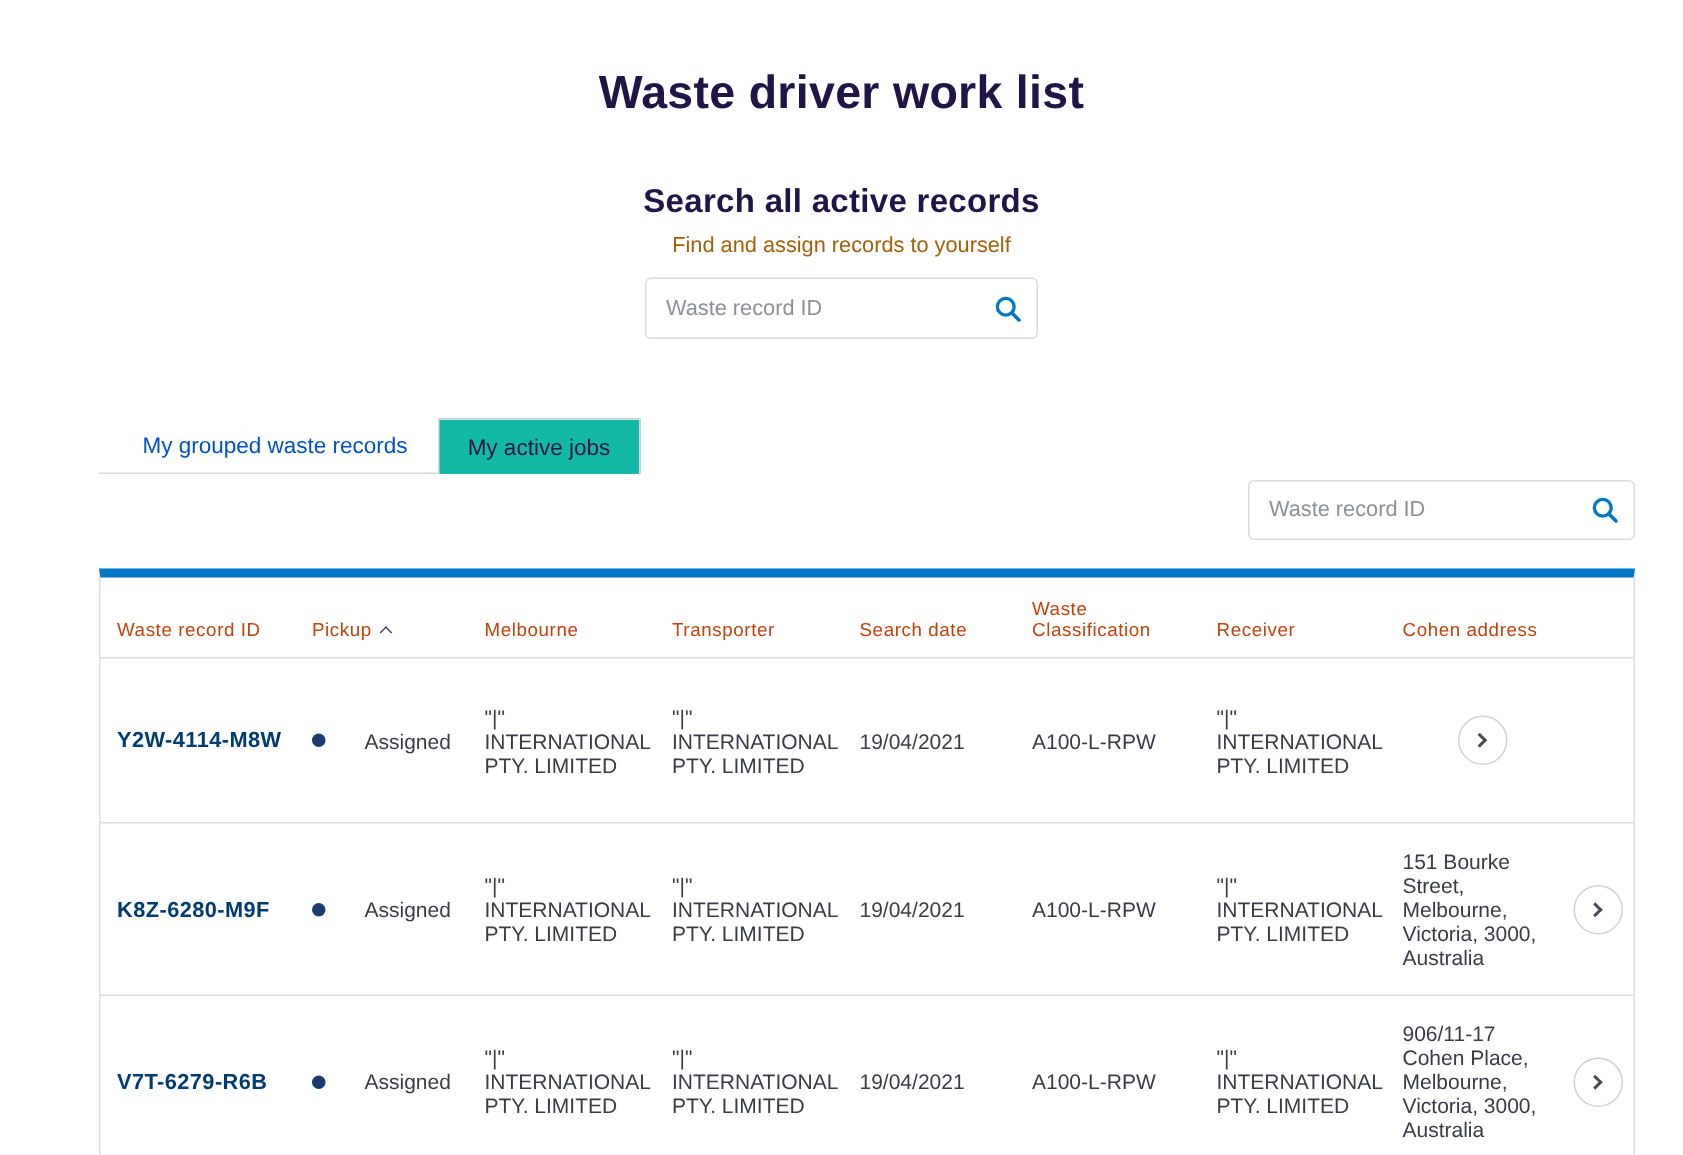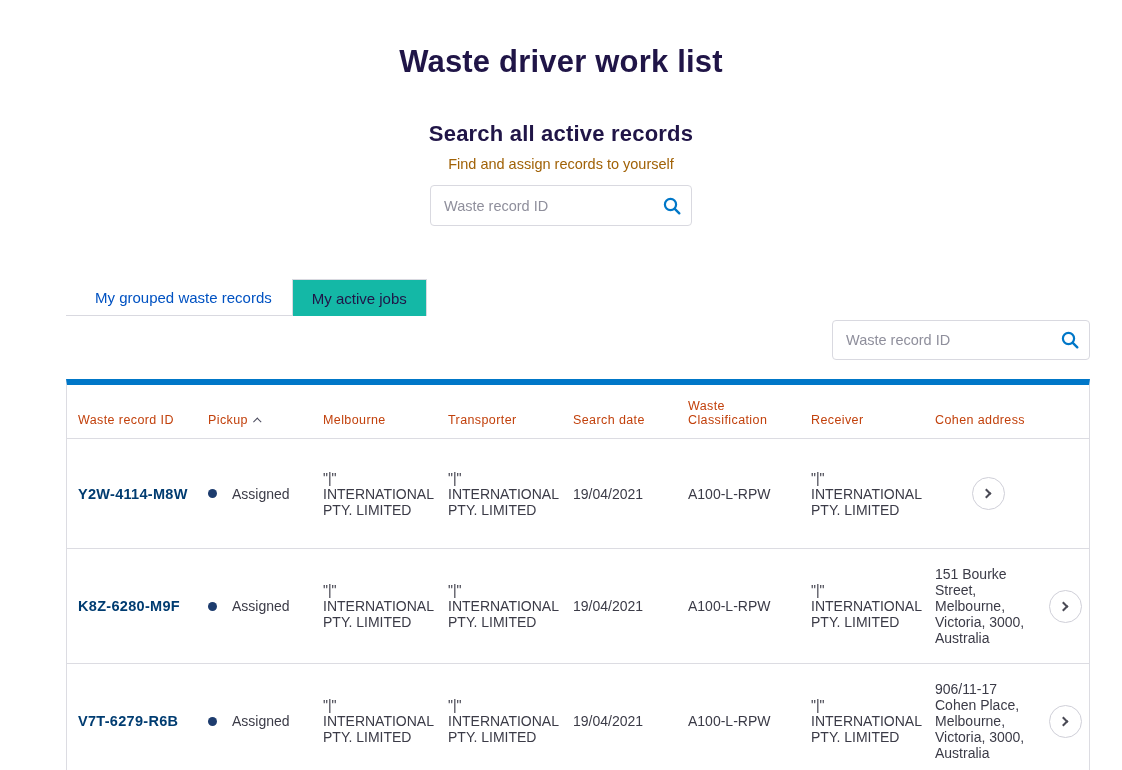--- a/index.html
+++ b/index.html
@@ -63,21 +63,21 @@
   .caret-up {
     display: inline-block; width: 6px; height: 6px; margin-left: 7px;
     border-top: 1.8px solid #4a4a5d; border-left: 1.8px solid #4a4a5d;
     transform: rotate(45deg) translateY(1px);
   }
   .trow { align-items: center; border-bottom: 1px solid #dcdce2; padding-top: 17px; padding-bottom: 17px; min-height: 110px; }
   .td { font-size: 14px; line-height: 16px; padding-right: 16px; color: #3b3b47; }
   .td.record-id a {
     font-size: 14.5px; font-weight: 700; color: #003c71; text-decoration: none; letter-spacing: 0.3px;
   }
-  .status-cell { display: flex; align-items: center; gap: 15px; }
+  .status-cell { display: flex; align-items: center; gap: 26px; }
   .status-dot { width: 9px; height: 9px; border-radius: 50%; background: #1d3c6e; flex: 0 0 auto; }
   .chevron-cell { display: flex; justify-content: center; padding-right: 0; }
   .chevron-btn {
     width: 33px; height: 33px; border-radius: 50%; border: 1px solid #cfcfd8;
     background: #fff; cursor: pointer; display: flex; align-items: center; justify-content: center;
   }
   .chevron-right {
     display: inline-block; width: 7px; height: 7px; margin-left: -3px;
     border-top: 2px solid #4a4a55; border-right: 2px solid #4a4a55;
     transform: rotate(45deg);

